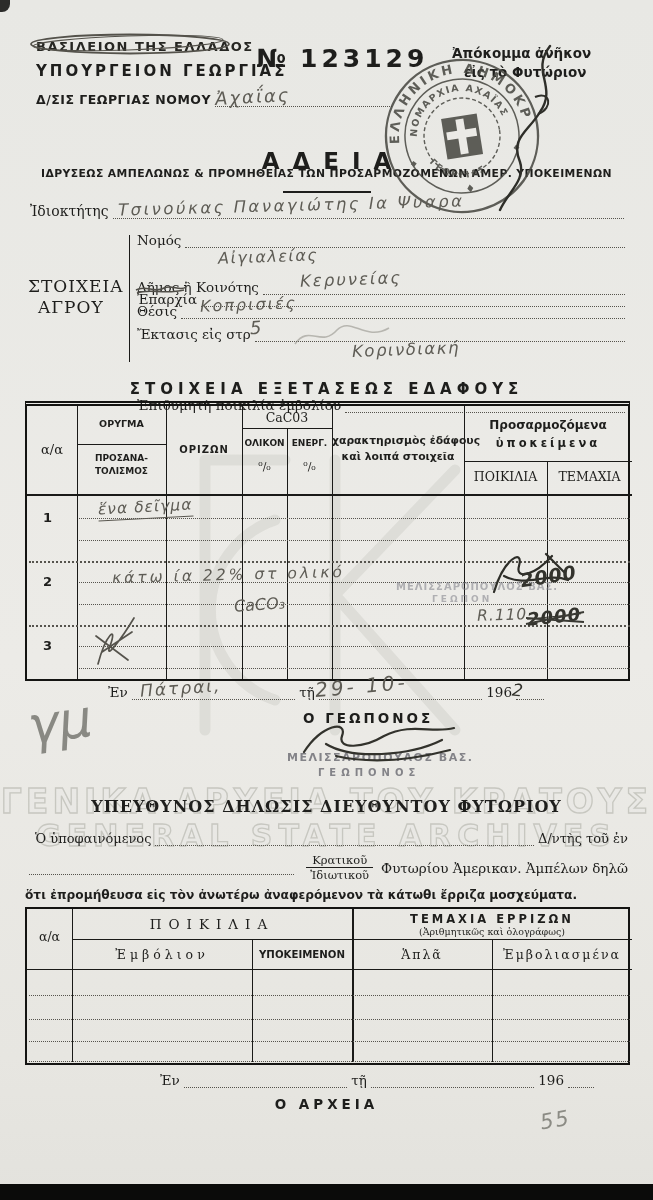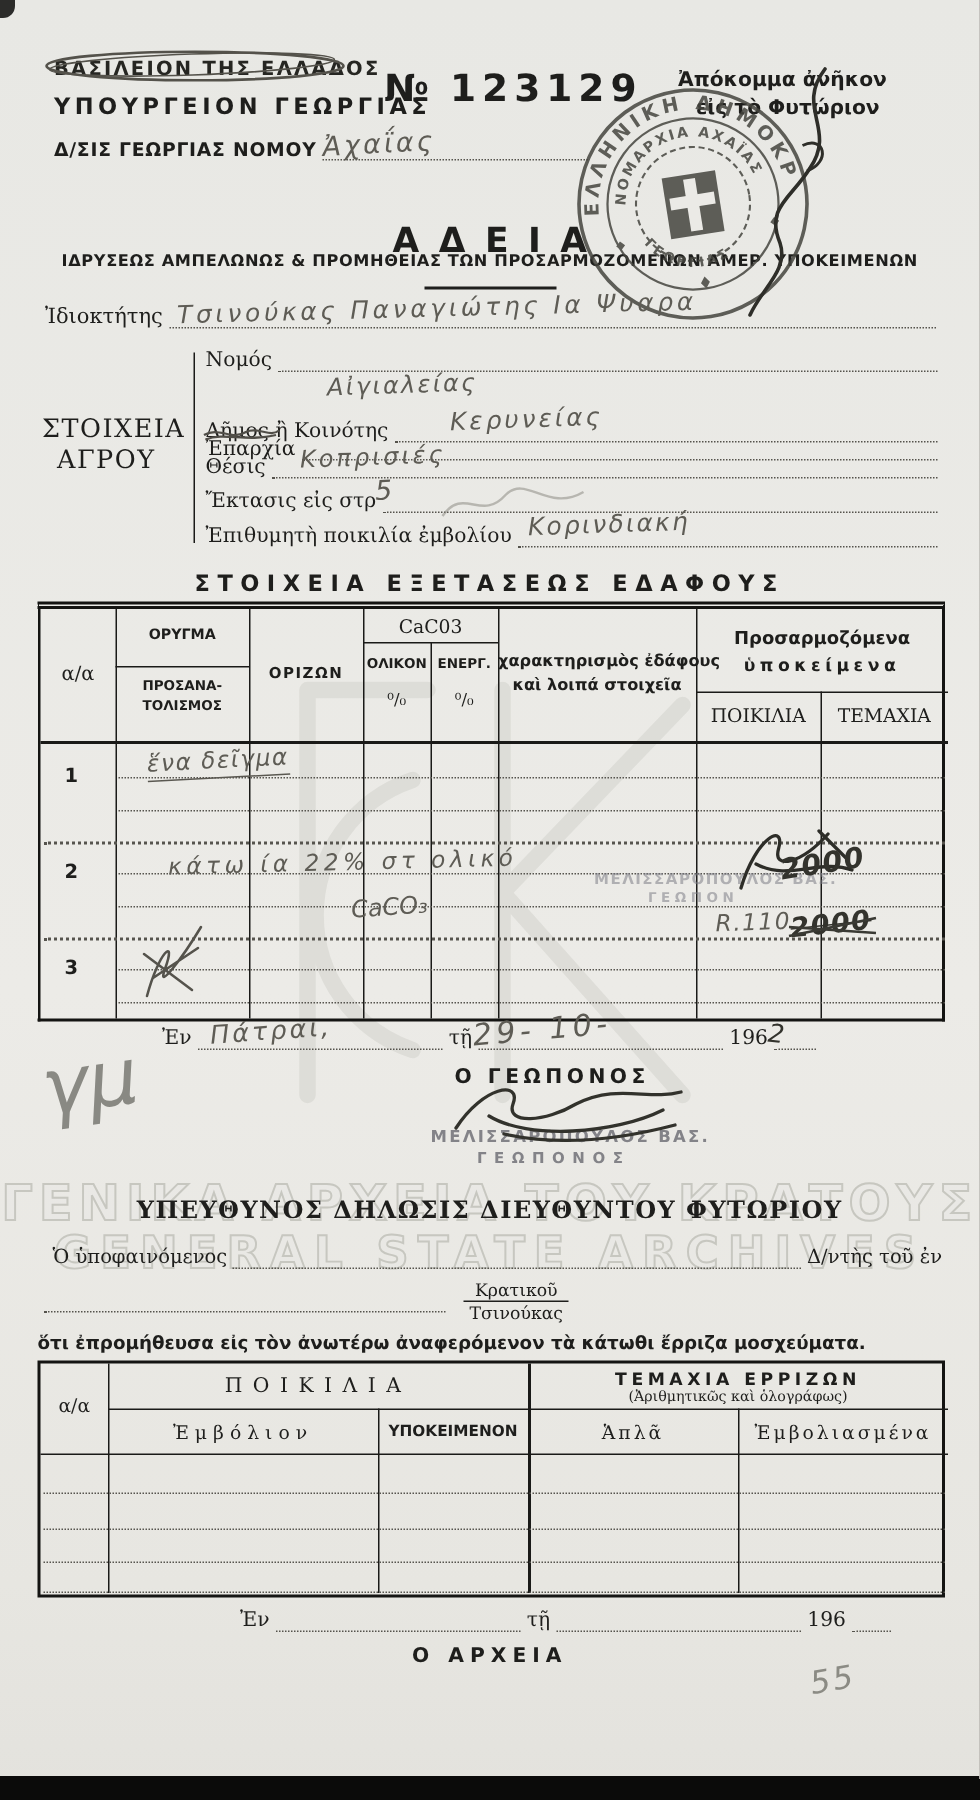--- a/index.html
+++ b/index.html
@@ -143,21 +143,21 @@
   <div class="flexline z2" style="left:137px;top:326px;width:492px;">
     <span class="nw" style="font-size:13.5px;">Ἔκτασις εἰς στρ</span>
     <span class="dotfill"></span>
   </div>
   <div class="hw" style="left:250px;top:317px;font-size:18px;transform:rotate(-3deg);">5</div>
   <svg style="left:285px;top:318px;z-index:5;opacity:.45;" width="110" height="34" viewBox="0 0 110 34">
     <path d="M10,26 C24,6 36,30 52,12 C66,-2 80,24 104,10" fill="none" stroke="#7a786f" stroke-width="1.6"></path>
   </svg>
 
   <div class="flexline z2" style="left:137px;top:349px;width:492px;">
-    <span class="nw" style="font-size:13.5px;">Ἐπιθυμητὴ ποικιλία ἐμβολίου</span>
+    <span class="nw" style="font-size:13.5px;margin-top:48px;">Ἐπιθυμητὴ ποικιλία ἐμβολίου</span>
     <span class="dotfill"></span>
   </div>
   <div class="hw" style="left:352px;top:340px;font-size:16.5px;letter-spacing:1.5px;transform:rotate(-2deg);">Κορινδιακή</div>
 
   <div class="abs sans b ctr z2" style="left:0;top:380px;width:100%;font-size:15px;letter-spacing:5px;">ΣΤΟΙΧΕΙΑ ΕΞΕΤΑΣΕΩΣ ΕΔΑΦΟΥΣ</div>
 
   <div class="tablebox z2" style="left:25px;top:401px;width:605px;height:280px;border-top:5px double #141412;">
 
     <div class="vline" style="left:50px;top:0;height:273px;"></div>
     <div class="vline" style="left:139px;top:0;height:273px;"></div>
@@ -249,22 +249,23 @@
   <div class="flexline z5" style="left:35px;top:831px;width:593px;">
     <span class="nw" style="font-size:13px;">Ὁ ὑποφαινόμενος</span>
     <span class="dotfill"></span>
     <span class="nw" style="font-size:13px;">Δ/ντὴς τοῦ ἐν</span>
   </div>
 
   <div class="flexline z5" style="left:25px;top:853px;width:603px;align-items:center;">
     <span class="dotfill" style="max-width:268px;"></span>
     <span class="abs" style="position:static;display:inline-block;text-align:center;font-size:11.5px;line-height:1.25;margin:0 8px;">
       <span style="display:block;border-bottom:1.2px solid #1e1e1c;padding:0 4px;">Κρατικοῦ</span>
-      <span style="display:block;padding:0 4px;">Τσινούκας</span>
+      <span style="display:block;padding:0 4px;">Ἰδιωτικοῦ</span>
     </span>
+    <span class="nw b" style="font-size:13.5px;font-weight:normal;">Φυτωρίου Ἀμερικαν. Ἀμπέλων δηλῶ</span>
   </div>
 
   <div class="abs sans b nw z5" style="left:25px;top:888px;font-size:12.2px;">ὅτι ἐπρομήθευσα εἰς τὸν ἀνωτέρω ἀναφερόμενον τὰ κάτωθι ἔρριζα μοσχεύματα.</div>
 
   <div class="tablebox z2" style="left:25px;top:907px;width:605px;height:158px;">
     <div class="vline" style="left:45px;top:0;height:153px;"></div>
     <div class="vline" style="left:325px;top:0;height:153px;border-left-width:2px;"></div>
     <div class="vline" style="left:225px;top:30px;height:123px;"></div>
     <div class="vline" style="left:465px;top:30px;height:123px;"></div>
     <div class="hline" style="left:45px;top:30px;width:280px;"></div>

